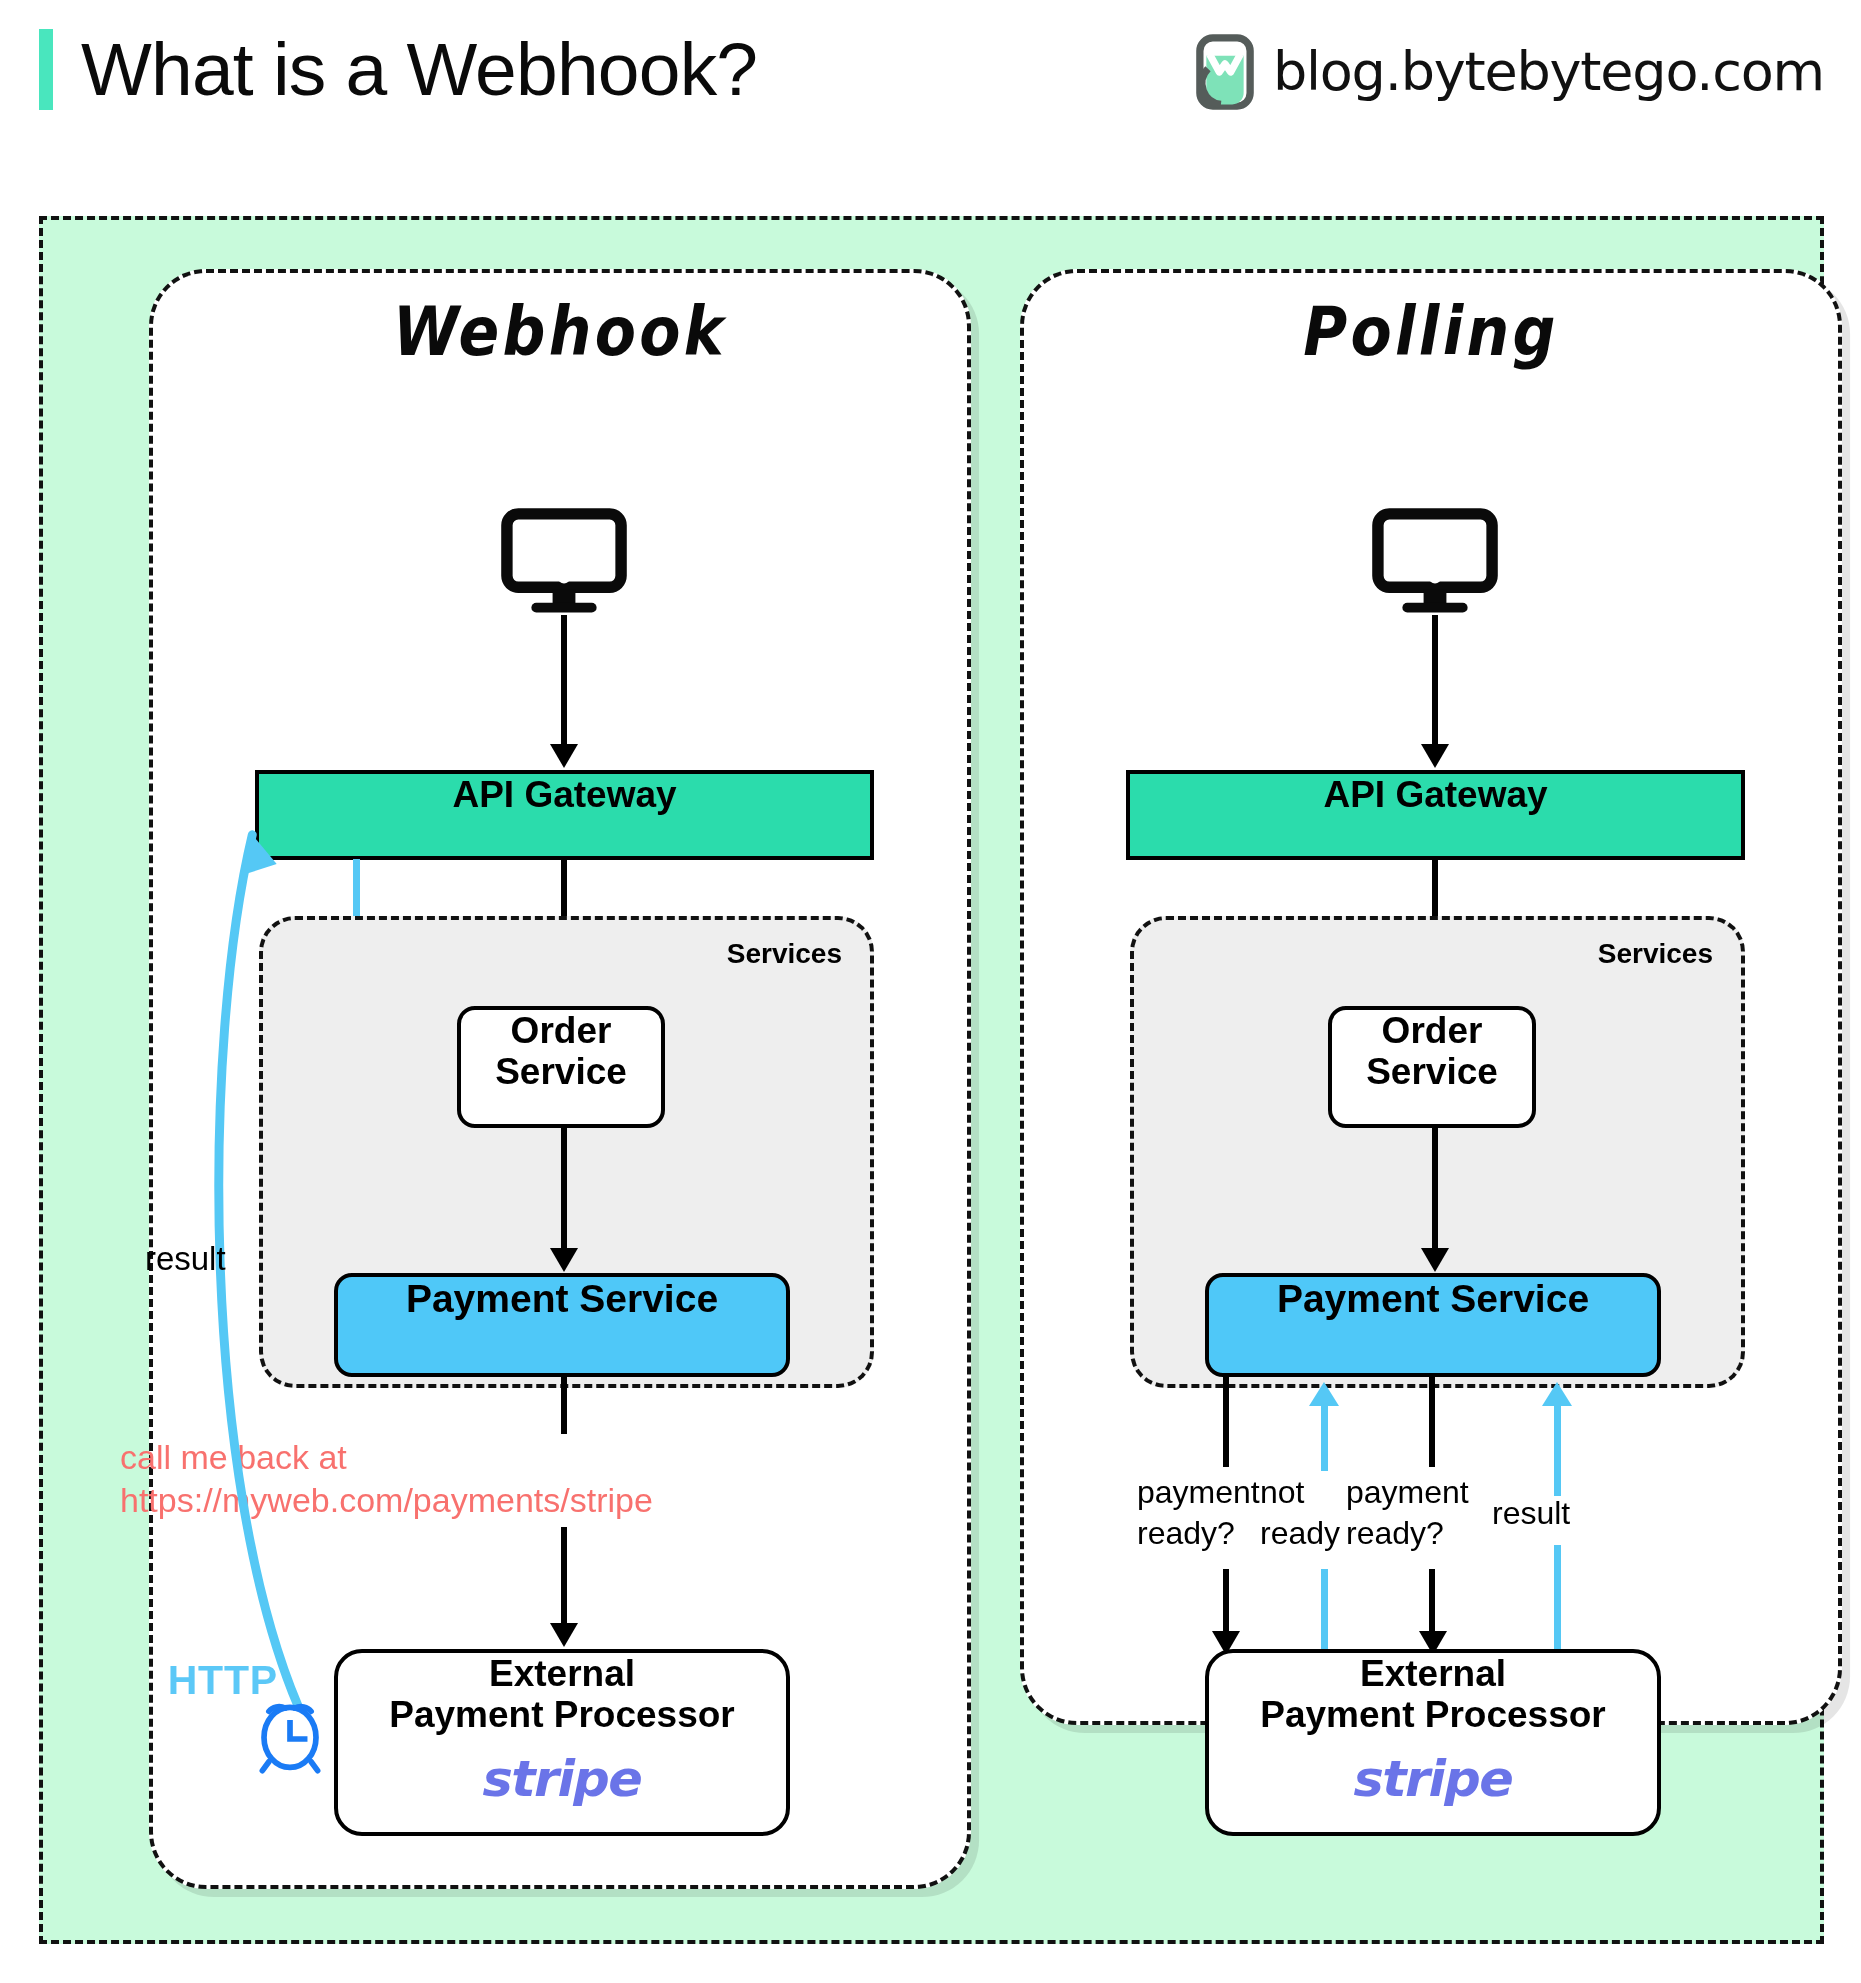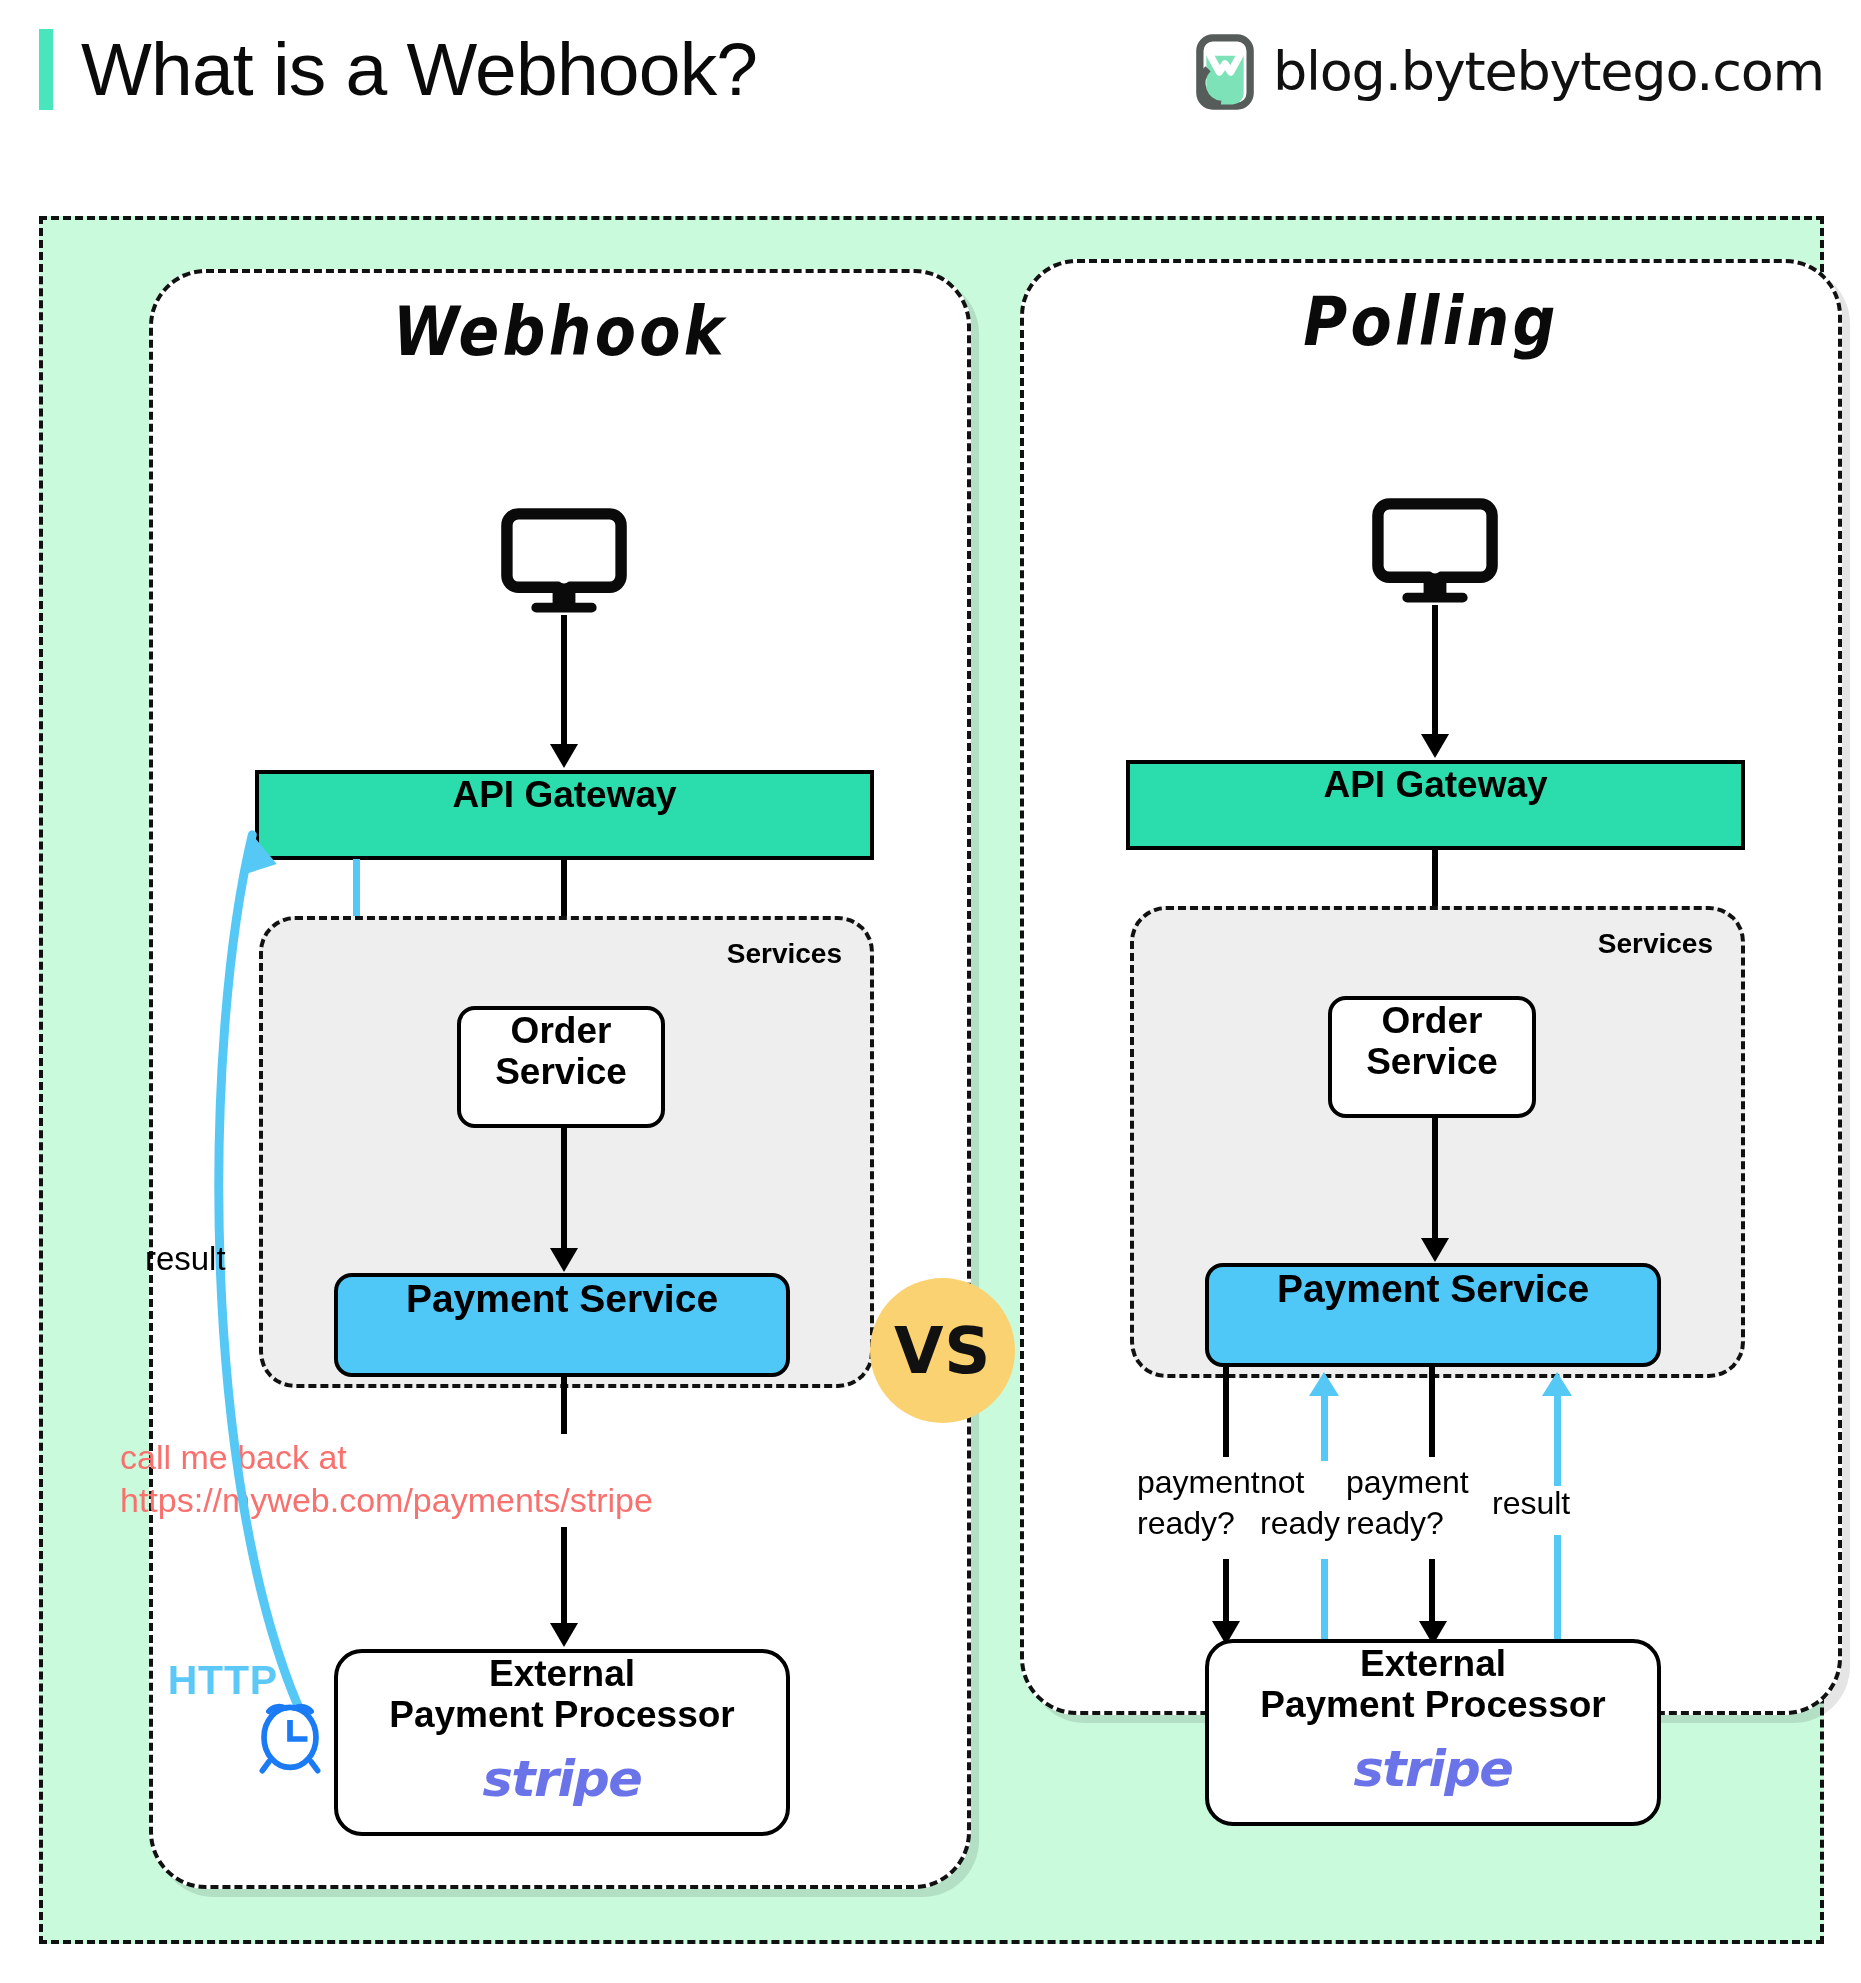--- a/index.html
+++ b/index.html
@@ -17,21 +17,21 @@
     letter-spacing:-1.2px;line-height:1;}
 
   
   #outer-panel{position:absolute;left:39px;top:216px;width:1785px;height:1728px;
     background:#C8FADB;border:4.1px dashed #111;box-sizing:border-box;}
 
   
   .card{position:absolute;background:#ffffff;border:4.1px dashed #111;border-radius:57px;
     box-sizing:border-box;box-shadow:8.1px 8.1px 0 rgba(0,0,0,0.10);}
   #card-webhook{left:106px;top:49px;width:822px;height:1620px;}
-  #card-polling{left:977px;top:39px;width:822px;height:1456px;}
+  #card-polling{left:977px;top:49px;width:822px;height:1456px;}
   .card-title{position:absolute;top:18px;left:0;width:100%;text-align:center;
     font-family:"DejaVu Sans",sans-serif;font-weight:bold;font-style:italic;
     font-size:60px;letter-spacing:3.3px;color:#0a0a0a;transform:scaleY(1.14);transform-origin:top center;}
 
   
   #vs-badge{position:absolute;left:827px;top:1058px;width:145px;height:145px;border-radius:50%;
     background:#FBD271;display:flex;align-items:center;justify-content:center;z-index:40;}
   #vs-badge span{font-size:64px;font-weight:bold;color:#111;font-family:"DejaVu Sans",sans-serif;letter-spacing:0.8px;}
 
   
@@ -222,18 +222,15 @@
     <div class="edge-label small" style="left:468px;top:1221px;width:130px;">result</div>
     <div class="vline blue" style="left:530px;top:1272px;height:106px;"></div>
 
     <div class="node processor" style="left:181px;top:1376px;width:456px;height:187px;">
       <span>External</span>
       <span>Payment Processor</span>
       <span class="stripe">stripe</span>
     </div>
   </div>
 
-  <div id="vs-badge">
-    <span>VS</span>
-  </div>
 
 </div>
 
 
 </body></html>

